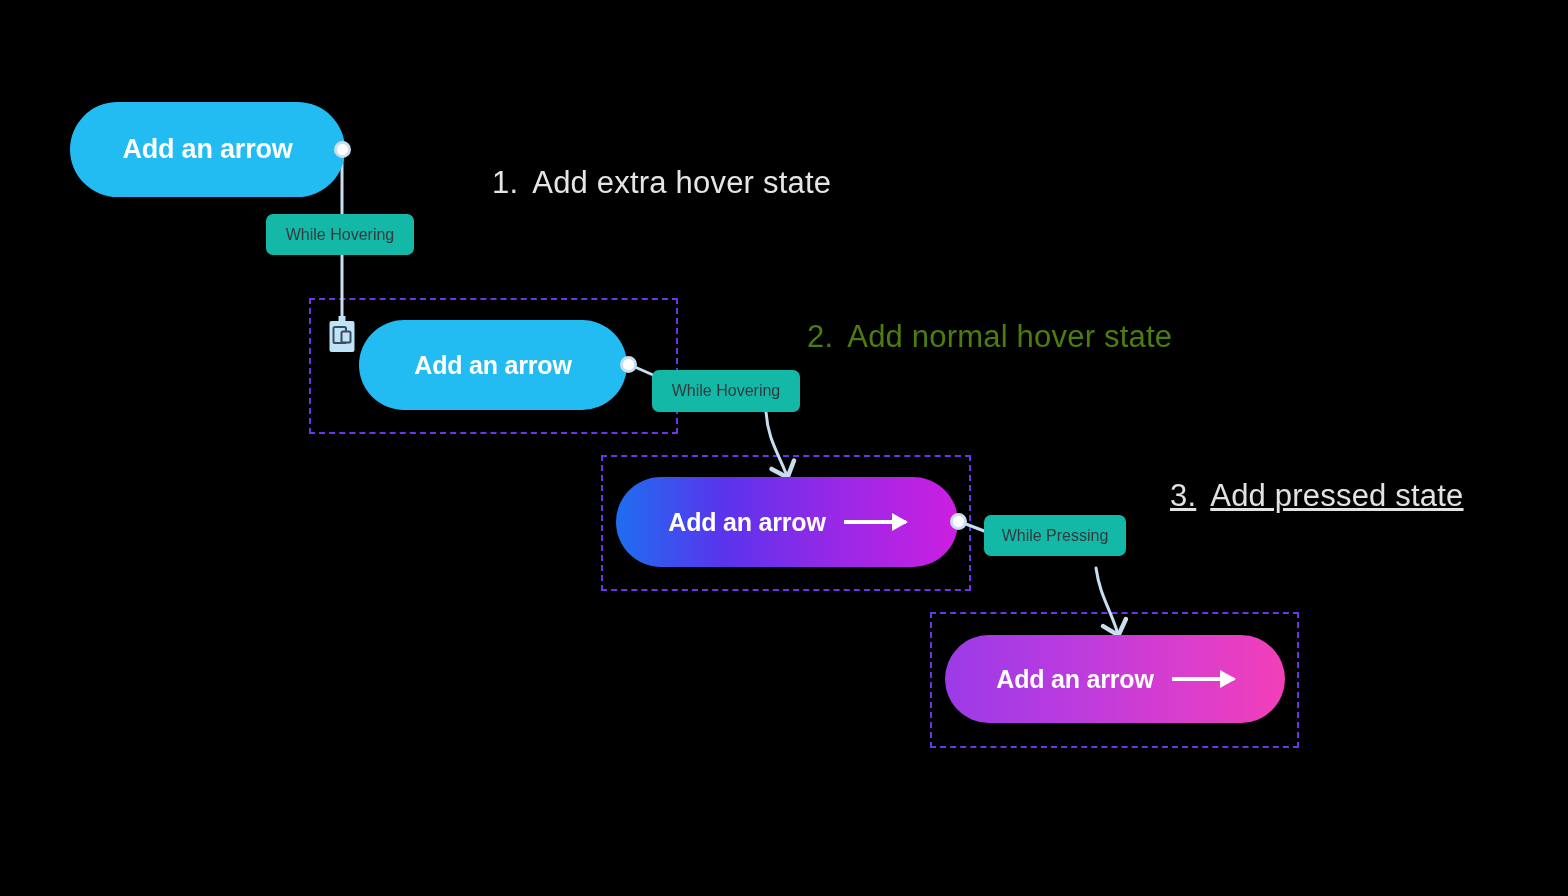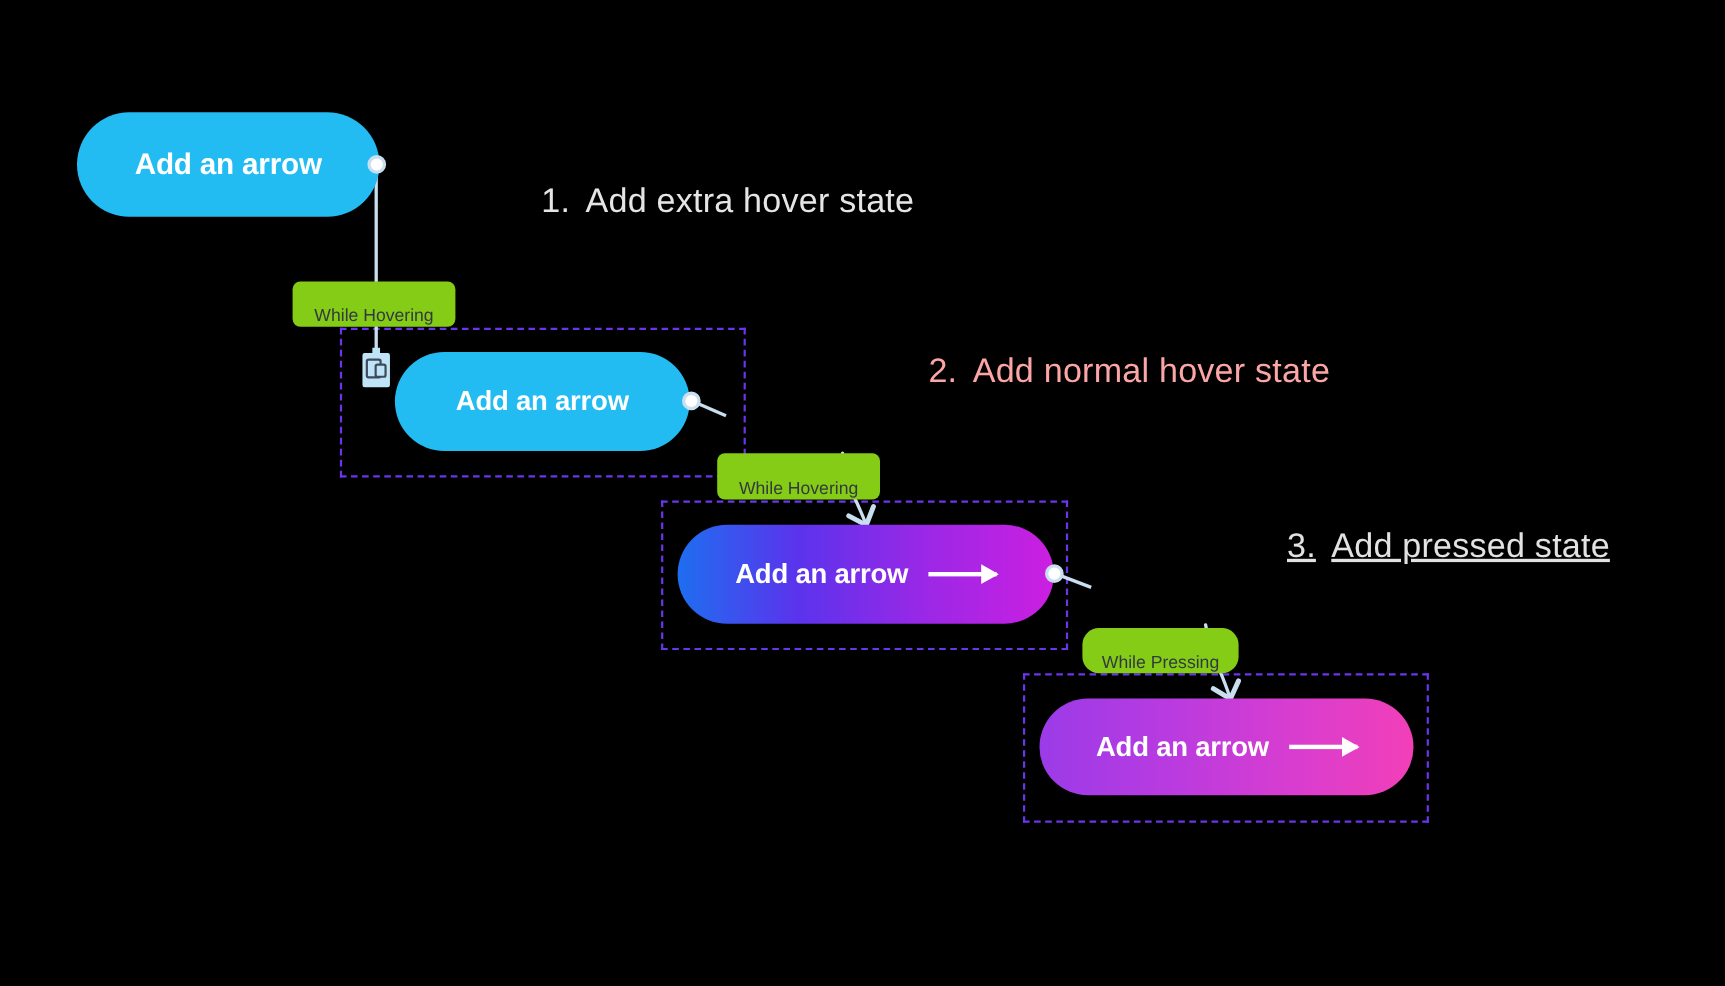--- a/index.html
+++ b/index.html
@@ -109,35 +109,34 @@
     width: 0;
     height: 0;
     border-top: 9px solid transparent;
     border-bottom: 9px solid transparent;
     border-left: 16px solid #ffffff;
   }
 
   
   .chip {
     position: absolute;
-    background: #84cc16;
+    background: #14b8a6;
     color: #333a3f;
     border-radius: 7px;
     display: flex;
-    align-items: flex-end;
+    align-items: center;
     justify-content: center;
     font-size: 16px;
     z-index: 4;
     white-space: nowrap;
     box-sizing: border-box;
-    margin-top: 42px;
   }
   #chip-hover-1 { left: 266px; top: 214px; width: 148px; height: 41px; }
   #chip-hover-2 { left: 652px; top: 370px; width: 148px; height: 42px; }
-  #chip-pressing { left: 984px; top: 529px; width: 142px; height: 41px; border-radius: 15px; }
+  #chip-pressing { left: 984px; top: 515px; width: 142px; height: 41px; }
 
   
   #copy-badge {
     position: absolute;
     left: 324px;
     top: 316px;
     width: 36px;
     height: 38px;
     z-index: 5;
   }
@@ -160,21 +159,21 @@
   
   .step {
     position: absolute;
     font-size: 31px;
     white-space: nowrap;
     z-index: 7;
     letter-spacing: 0.2px;
   }
   .step .num { margin-right: 14px; }
   #step-1 { left: 492px; top: 165px; color: #e5e5e5; }
-  #step-2 { left: 844px; top: 319px; color: #fca5a5; }
+  #step-2 { left: 807px; top: 319px; color: #4d7c0f; }
   #step-3 { left: 1170px; top: 478px; color: #E2E2E2; text-decoration: underline; }
 </style>
 </head>
 <body>
 
 <div id="canvas">
 
   <div class="frame" id="frame-1" style="left:309px; top:298px; width:369px; height:136px;"></div>
 
   <div class="frame" id="frame-2" style="left:601px; top:455px; width:370px; height:136px;"></div>

